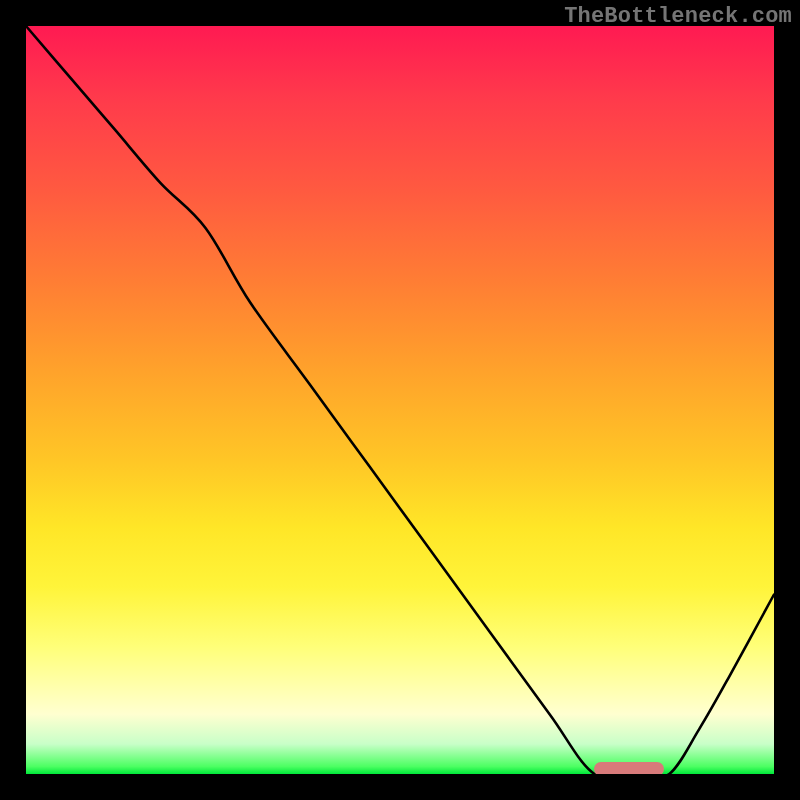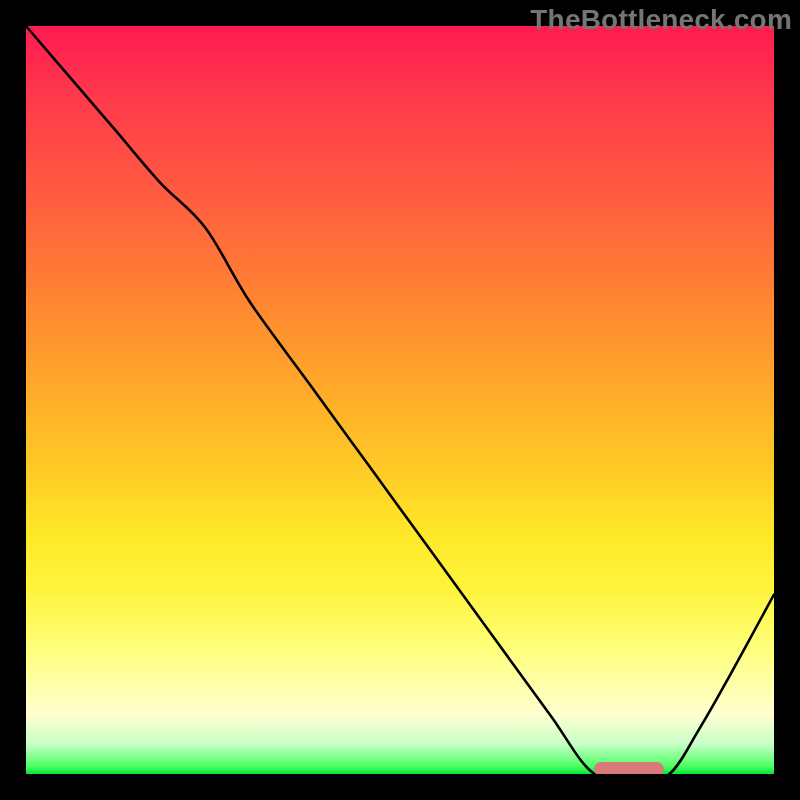--- a/index.html
+++ b/index.html
@@ -65,22 +65,22 @@
   .marker {
     position: absolute;
     height: 14px;
     border-radius: 7px;
     background: #d87a7a;
   }
   .watermark {
     position: absolute;
     top: 4px;
     right: 8px;
-    font-family: Liberation Sans, sans-serif;
-    font-size: 28px;
+    font-family: Liberation Mono, monospace;
+    font-size: 22px;
     font-weight: 600;
     color: #757575;
     letter-spacing: 0.2px;
   }
 </style>
 </head>
 <body>
 
 <div class="container">
 

